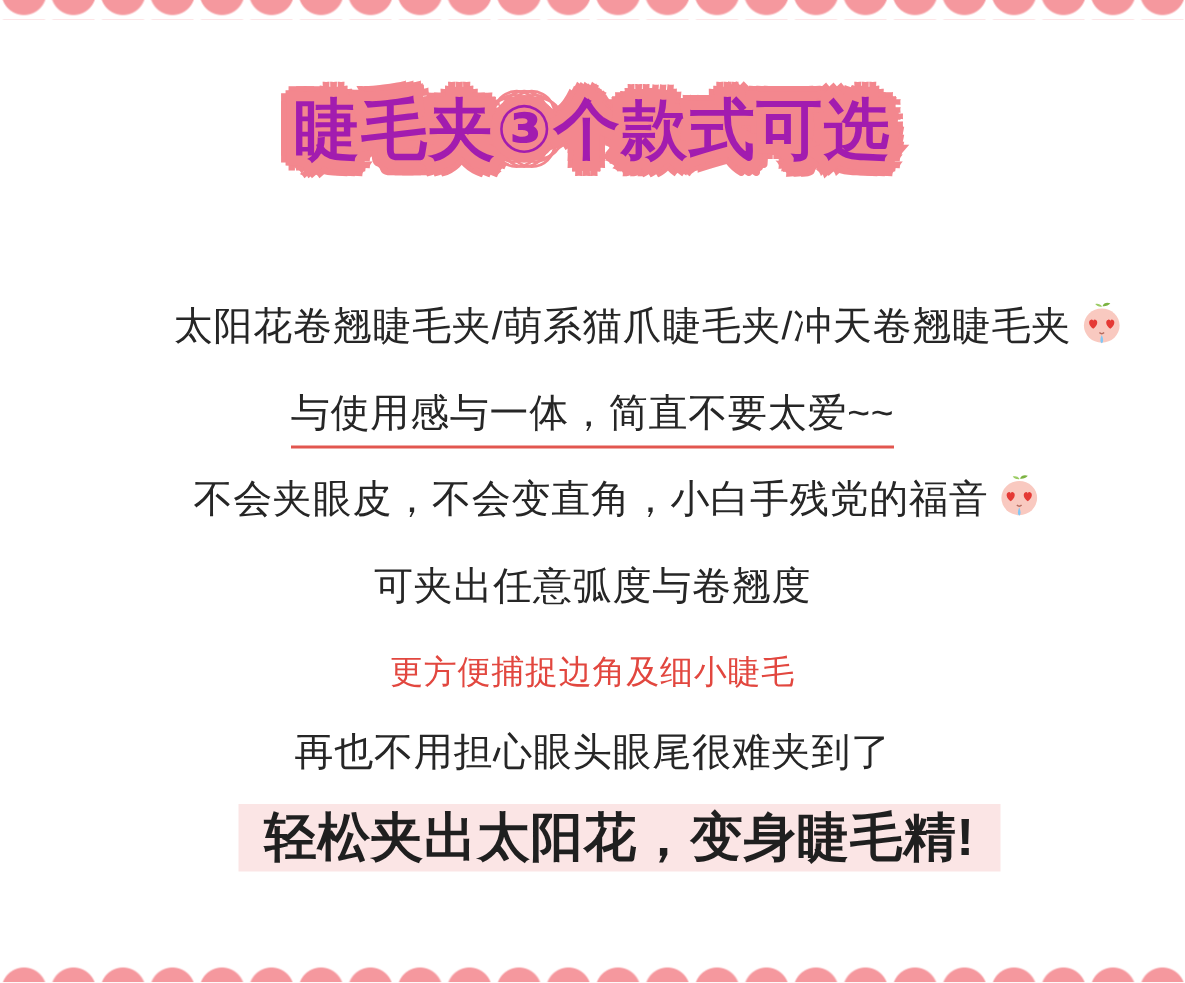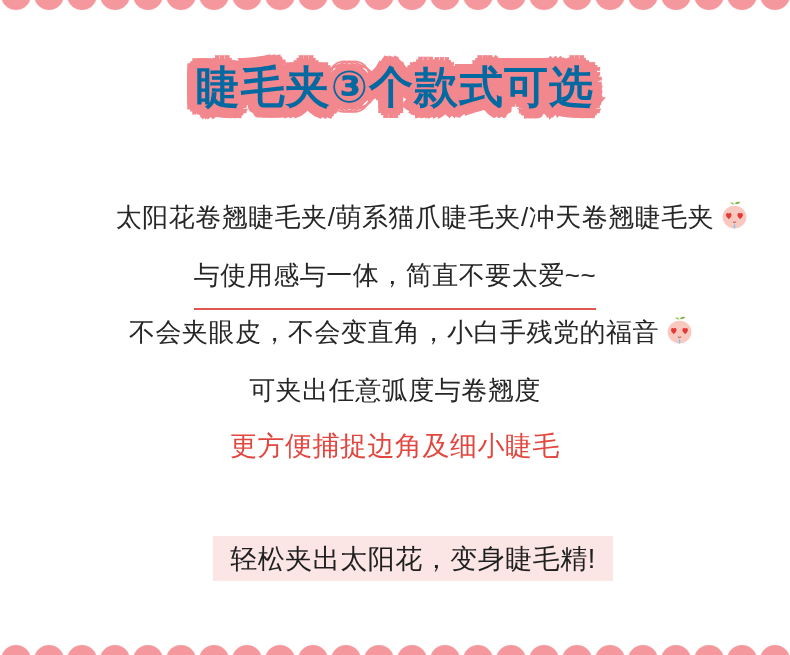--- a/index.html
+++ b/index.html
@@ -41,21 +41,21 @@
 
   
   .title-row { top: 52px; }
   .bubble-text {
     position: relative;
     display: inline-block;
     z-index: 0;
     font-size: 44px;
     font-weight: bold;
     letter-spacing: 1px;
-    color: #0369a1;
+    color: #a21caf;
     line-height: 70px;
   }
   .bubble-text::before {
     content: attr(data-text);
     position: absolute;
     left: 0;
     top: 0;
     z-index: -1;
     color: #f3878e;
     -webkit-text-stroke: 13px #f3878e;
@@ -76,36 +76,36 @@
   .line1 { top: 200px; padding-left: 37px; }
   .line2 { top: 258px; }
   .line3 { top: 315px; margin-left: 16px; }
   .line4 { top: 373px; }
   .line5 { top: 429px; }
   .line6 { top: 484px; }
   .box-row { top: 536px; }
 
   .underlined {
     display: inline-block;
-    padding-bottom: 16px;
+    padding-bottom: 5px;
     border-bottom: 2px solid #e2564f;
   }
 
   .red-text {
     color: #e2473f;
     font-weight: 500;
-    font-size: 27px;
+    font-size: 22px;
   }
 
   .highlight-box {
     display: inline-block;
     background: #fbe5e5;
     color: #1f1f1f;
-    font-size: 27px;
-    font-weight: 400;
+    font-size: 35px;
+    font-weight: 700;
     line-height: 30px;
     padding: 8px 17px 7px 17px;
     letter-spacing: 0.5px;
     margin-left: 36px;
   }
 
   .peach-emoji {
     width: 27px;
     height: 29px;
     vertical-align: -4px;
@@ -152,20 +152,23 @@
   </div>
 
   <div class="row desc line4">
     <span>可夹出任意弧度与卷翘度</span>
   </div>
 
   <div class="row desc line5">
     <span class="red-text">更方便捕捉边角及细小睫毛</span>
   </div>
 
+  <div class="row desc line6">
+    <span>再也不用担心眼头眼尾很难夹到了</span>
+  </div>
 
   <div class="row box-row">
     <span class="highlight-box">轻松夹出太阳花，变身睫毛精!</span>
   </div>
 
   <div class="scallop bottom"></div>
 
 </div>
 
 </body></html>

